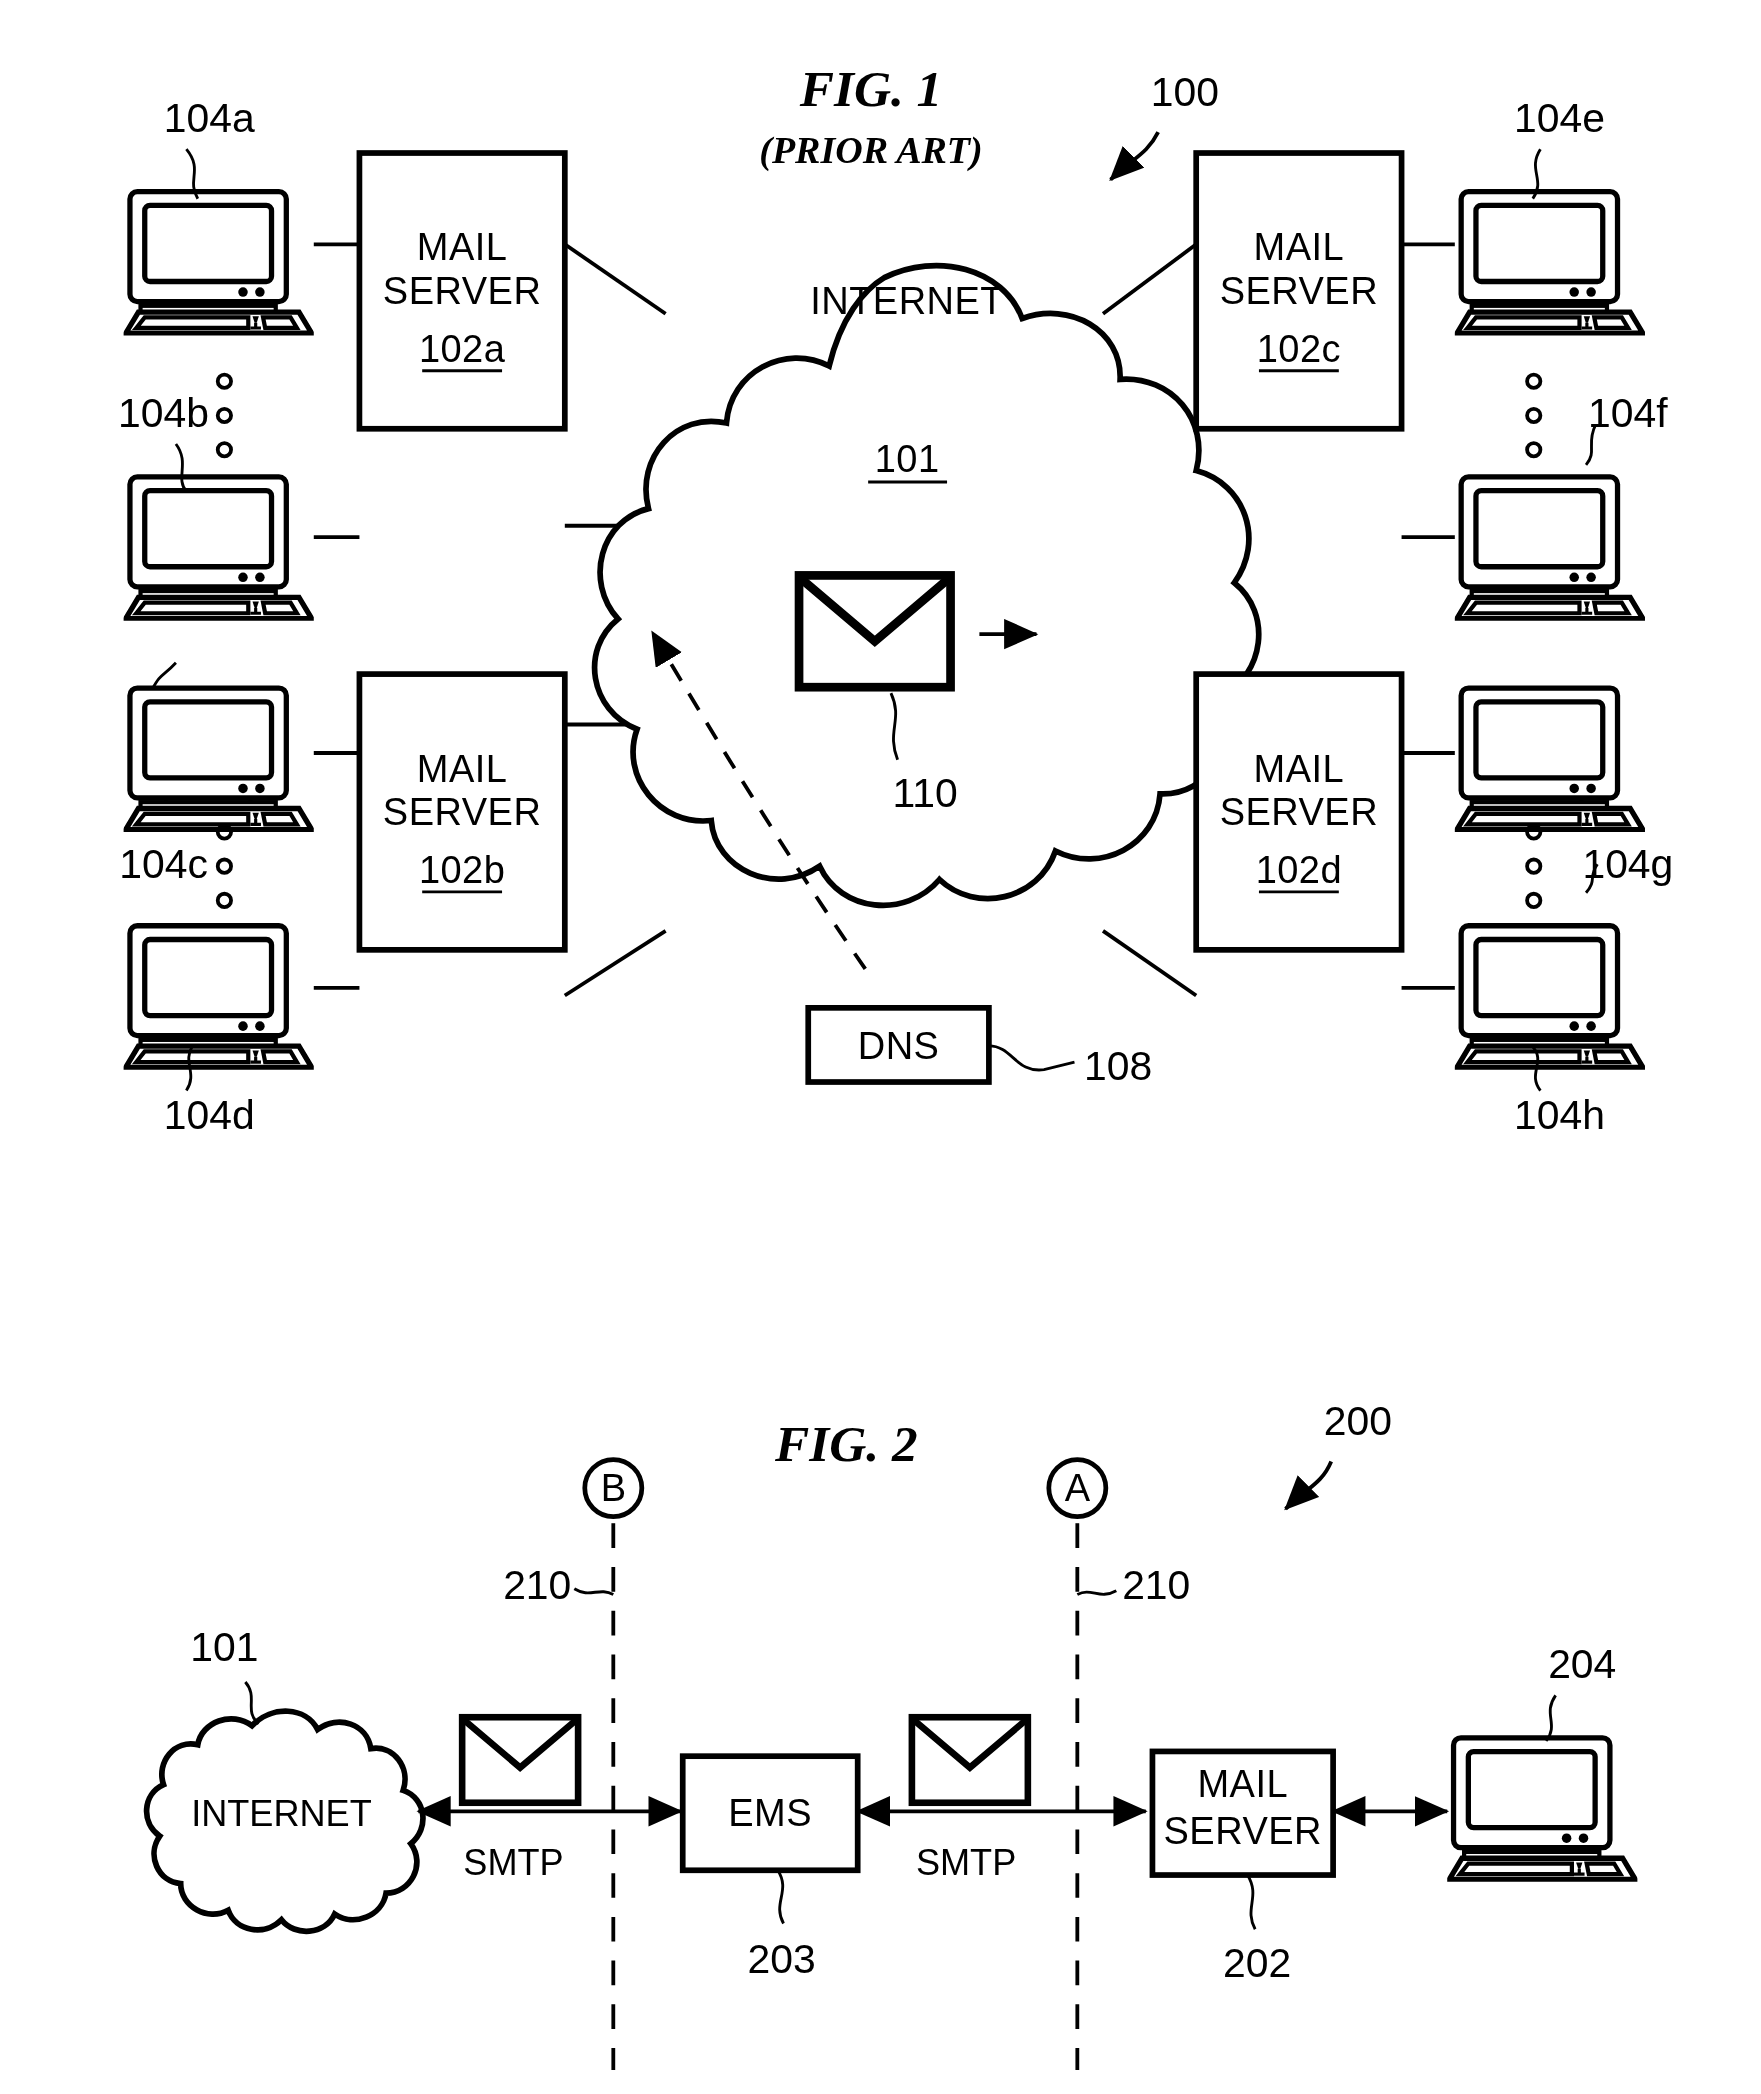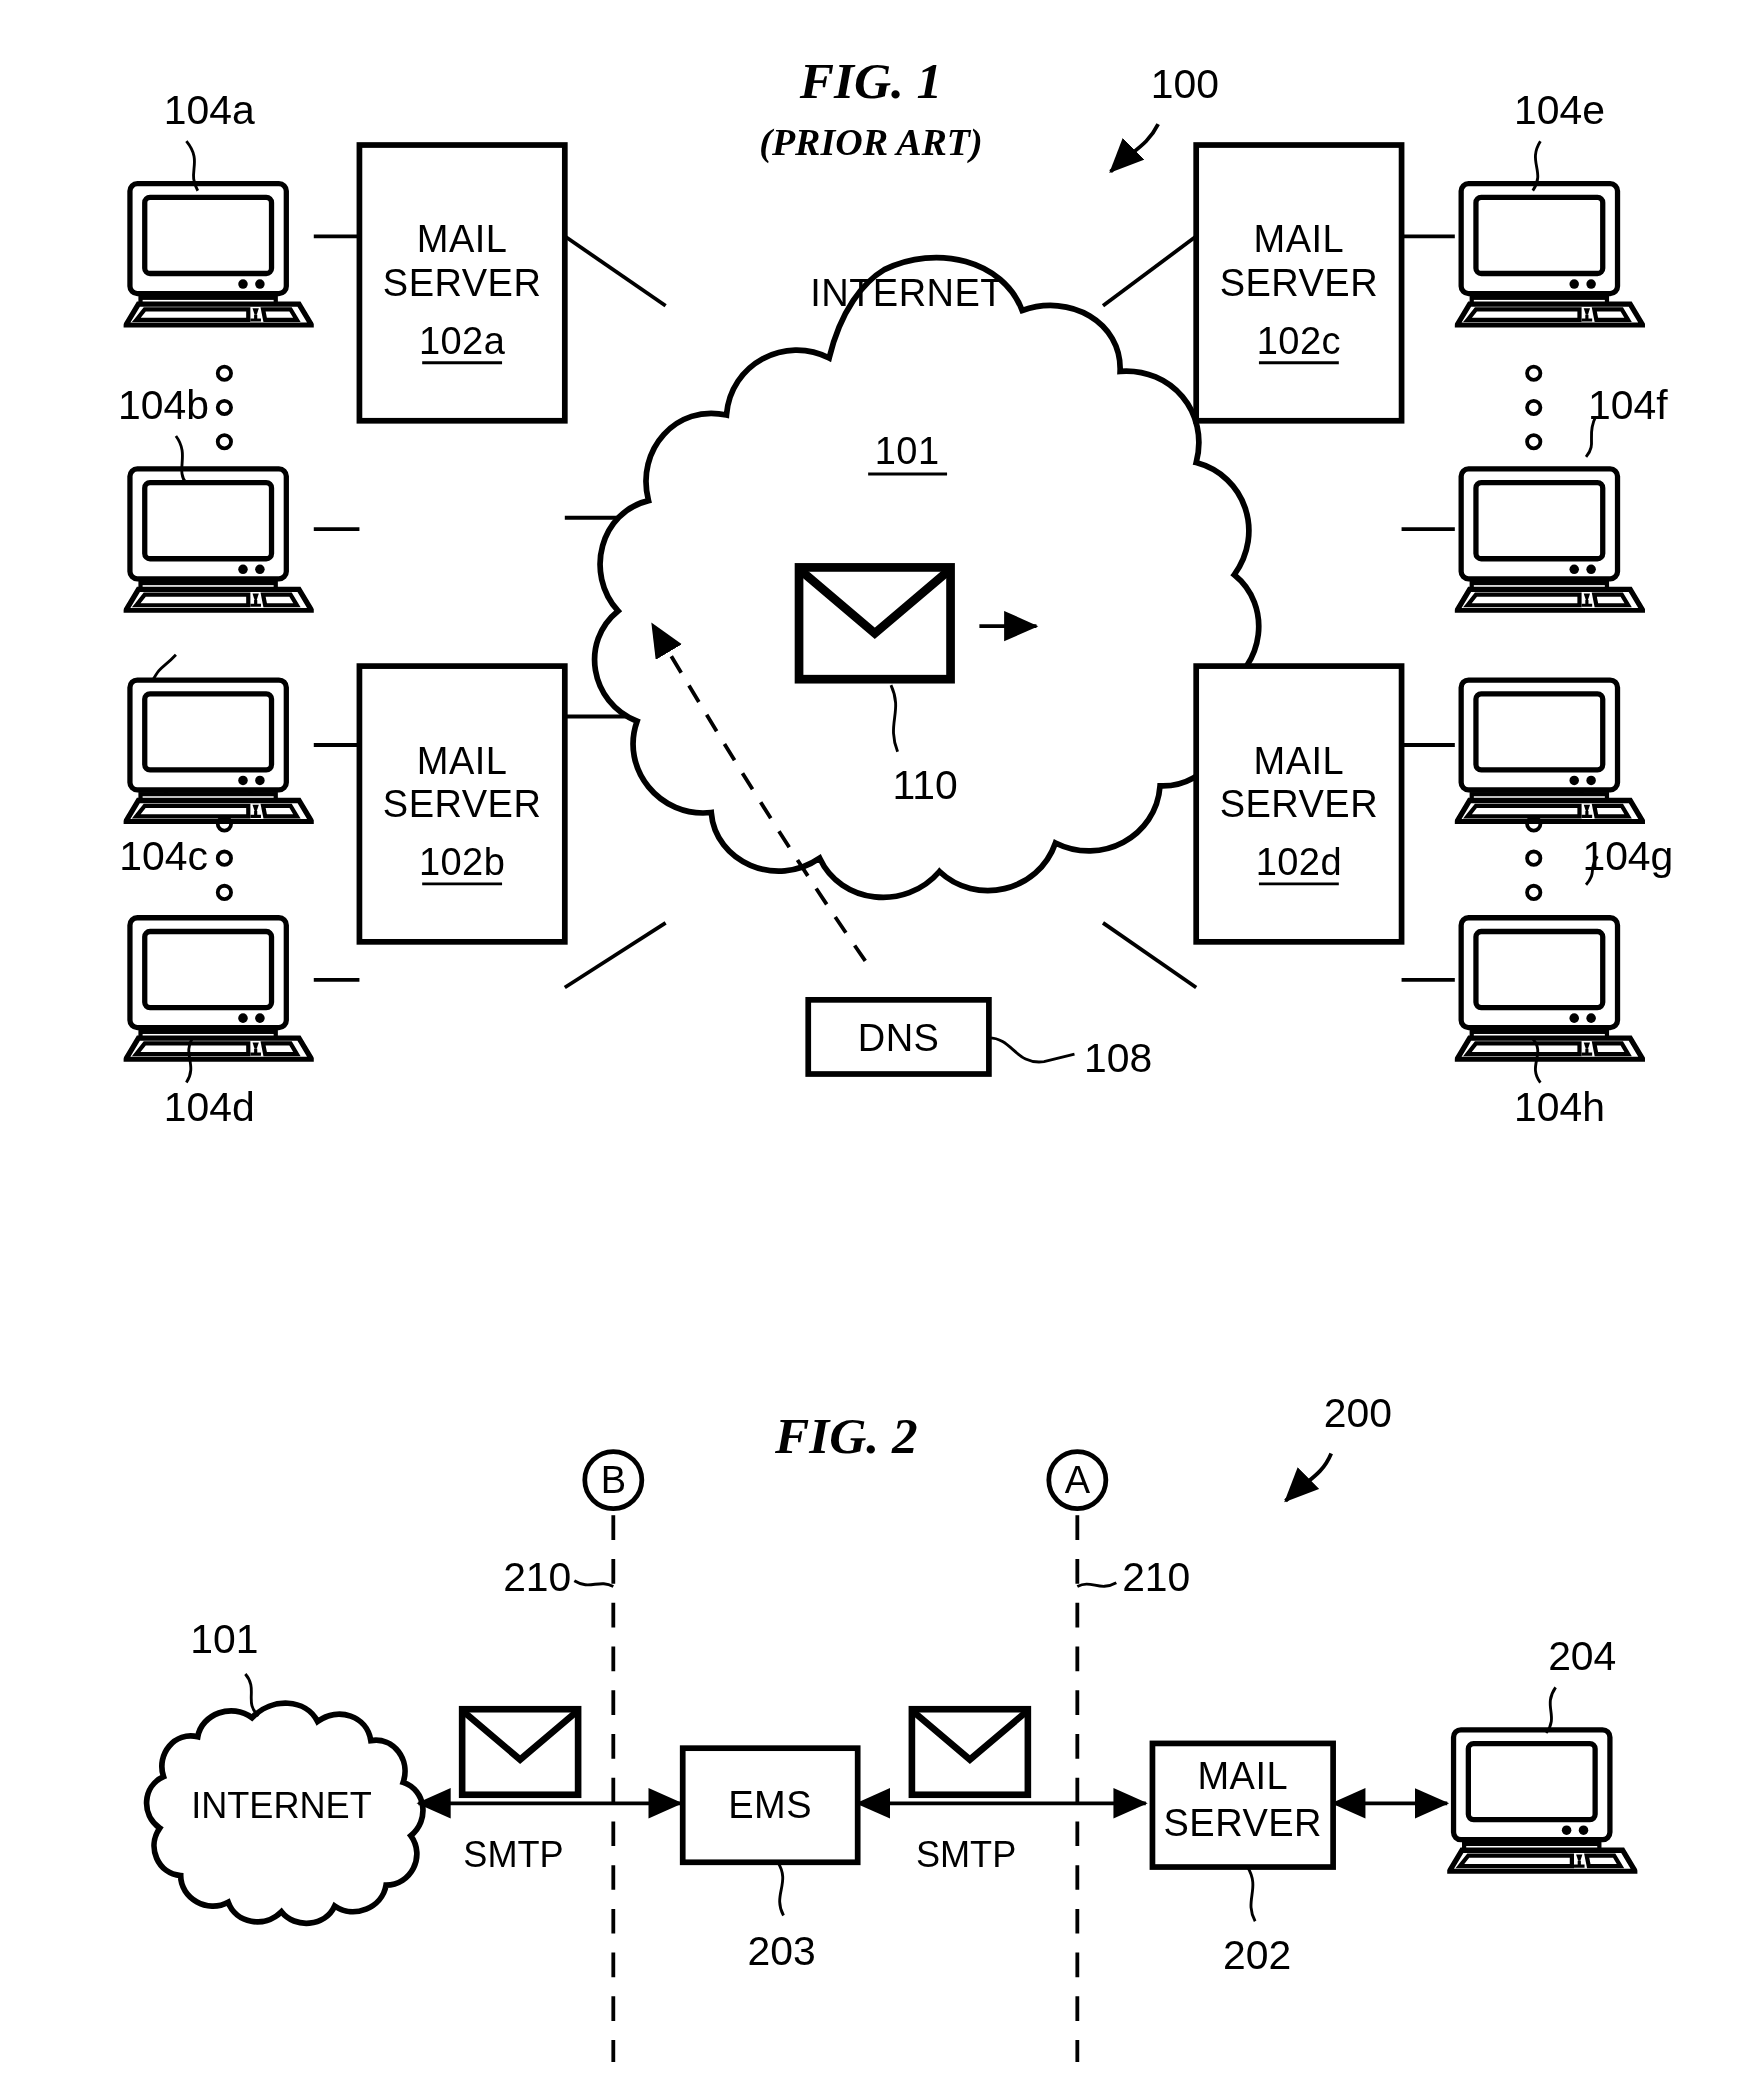--- a/index.html
+++ b/index.html
@@ -11,21 +11,21 @@
   body {
     width: 1761px;
     height: 2094px;
     position: relative;
     font-family: "Liberation Sans", sans-serif;
     color: #000000;
     overflow: hidden;
   }
   #root {
     position: absolute;
-    left: 0; top: 8px;
+    left: 0; top: 16px;
     width: 1761px;
     height: 2052px;
   }
   svg.figure-canvas {
     position: absolute;
     left: 0;
     top: 0;
     width: 1761px;
     height: 2094px;
   }

